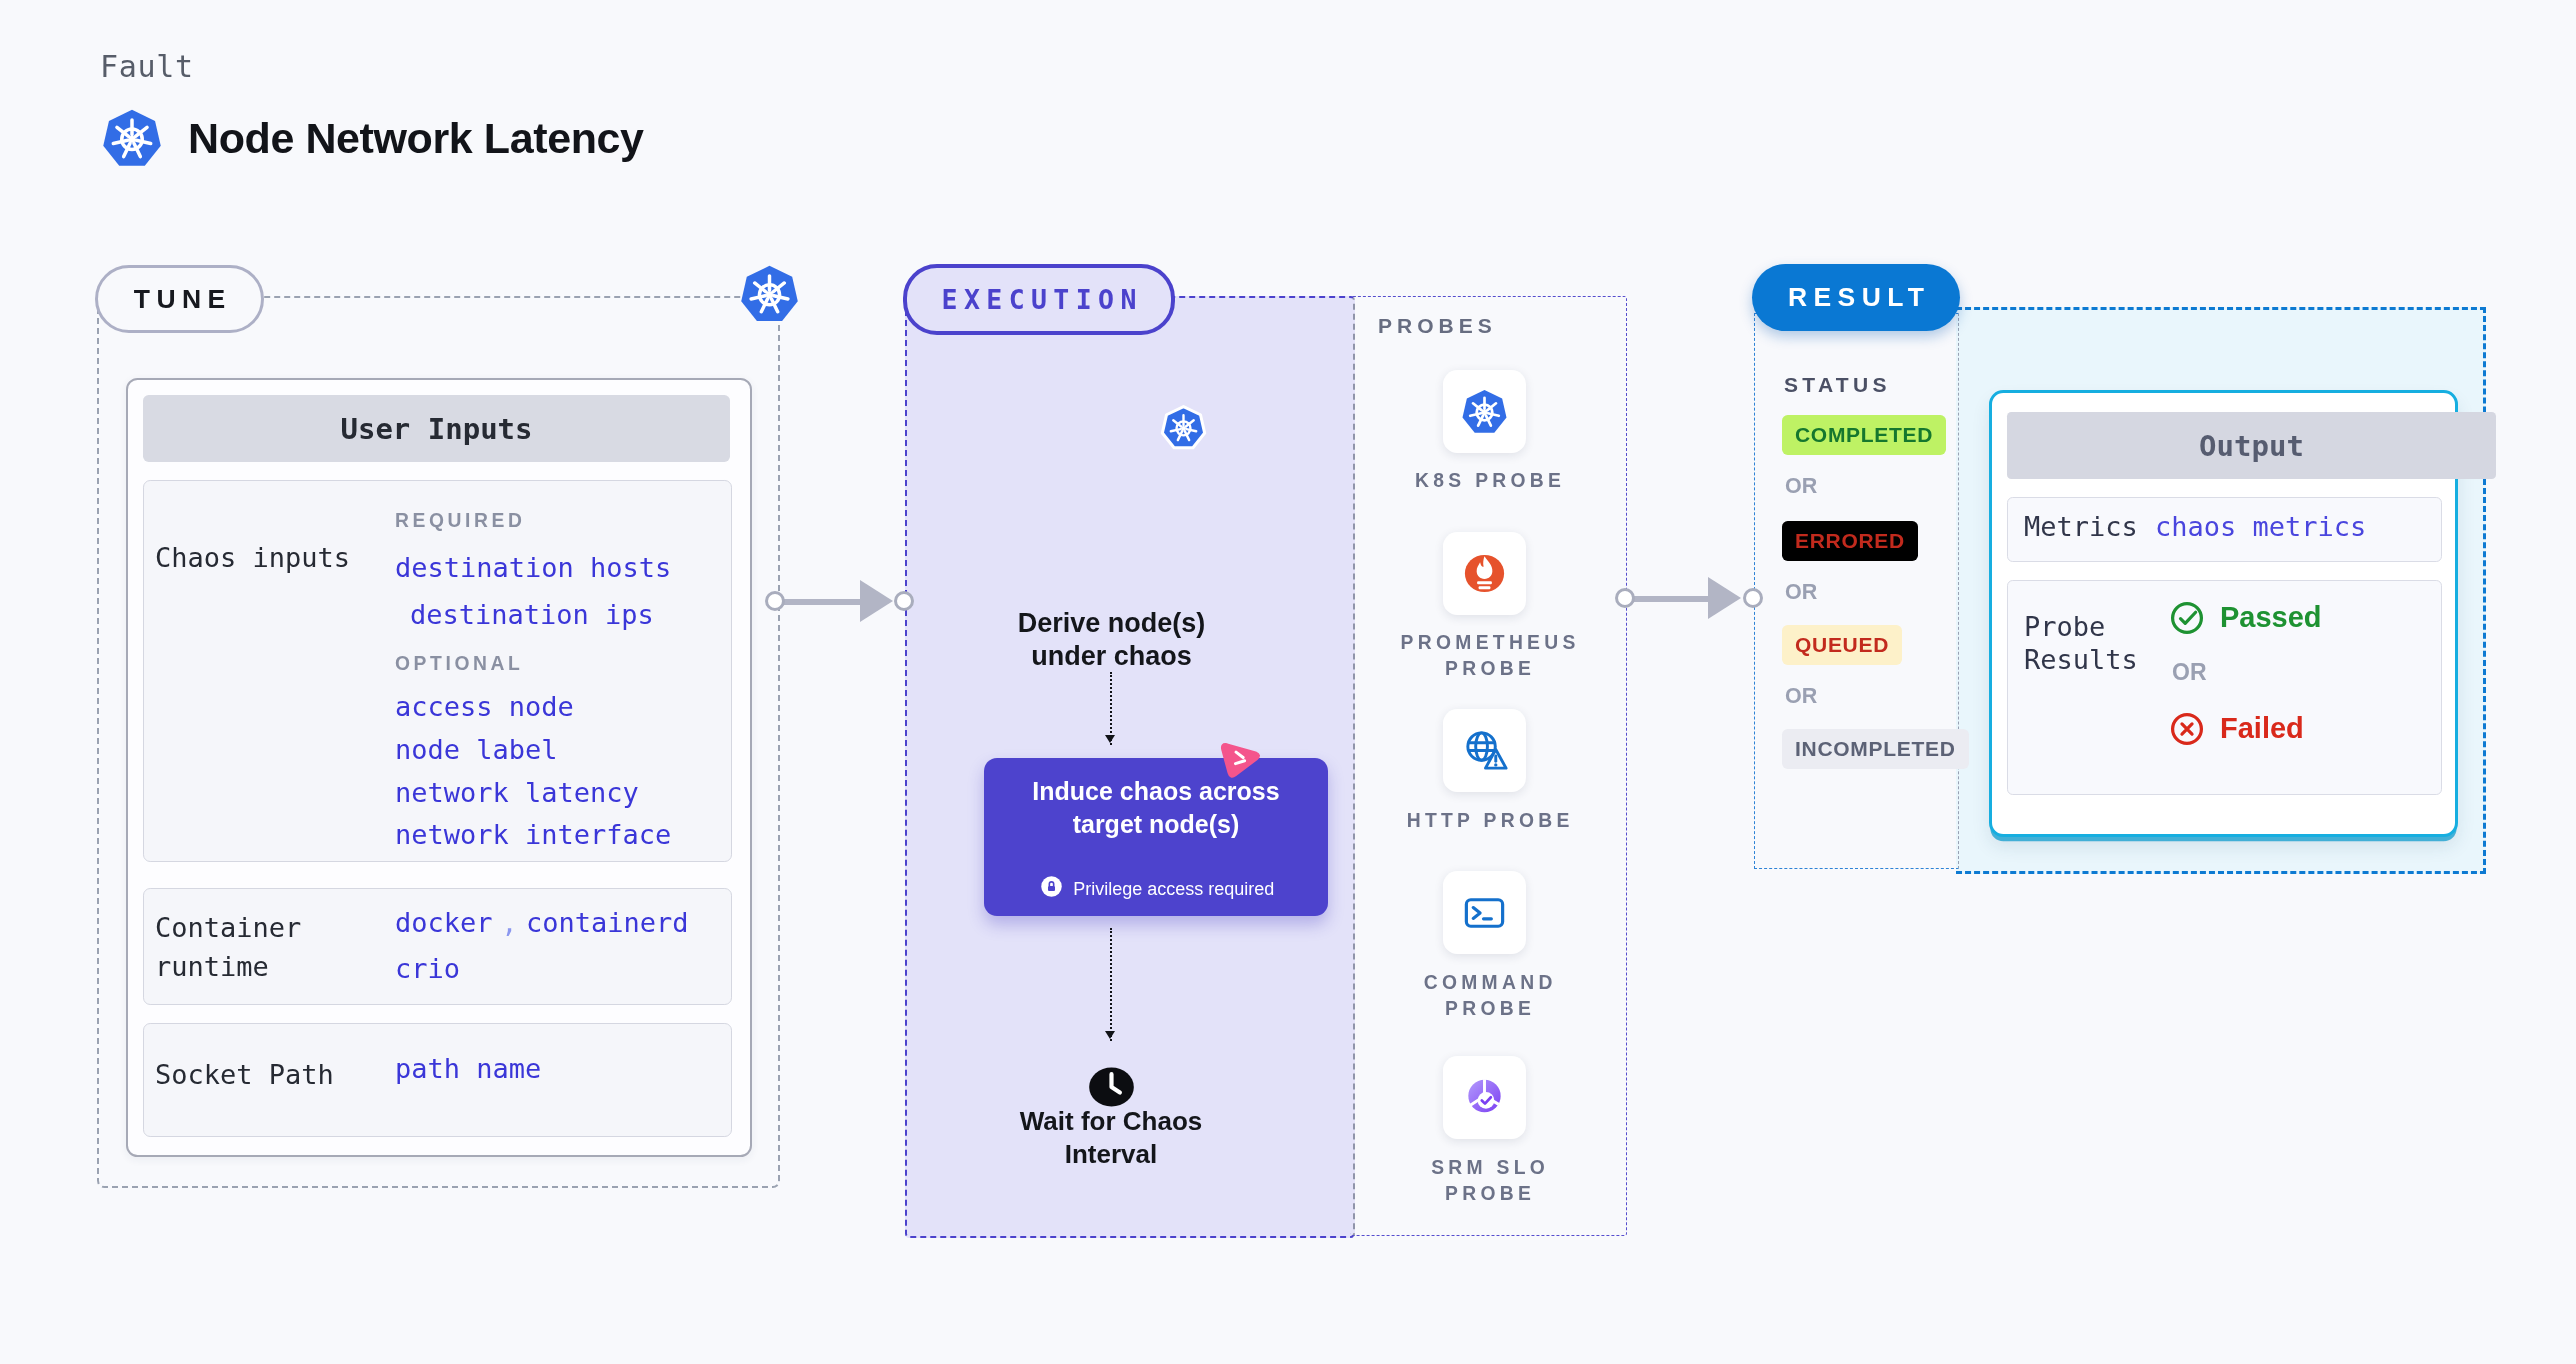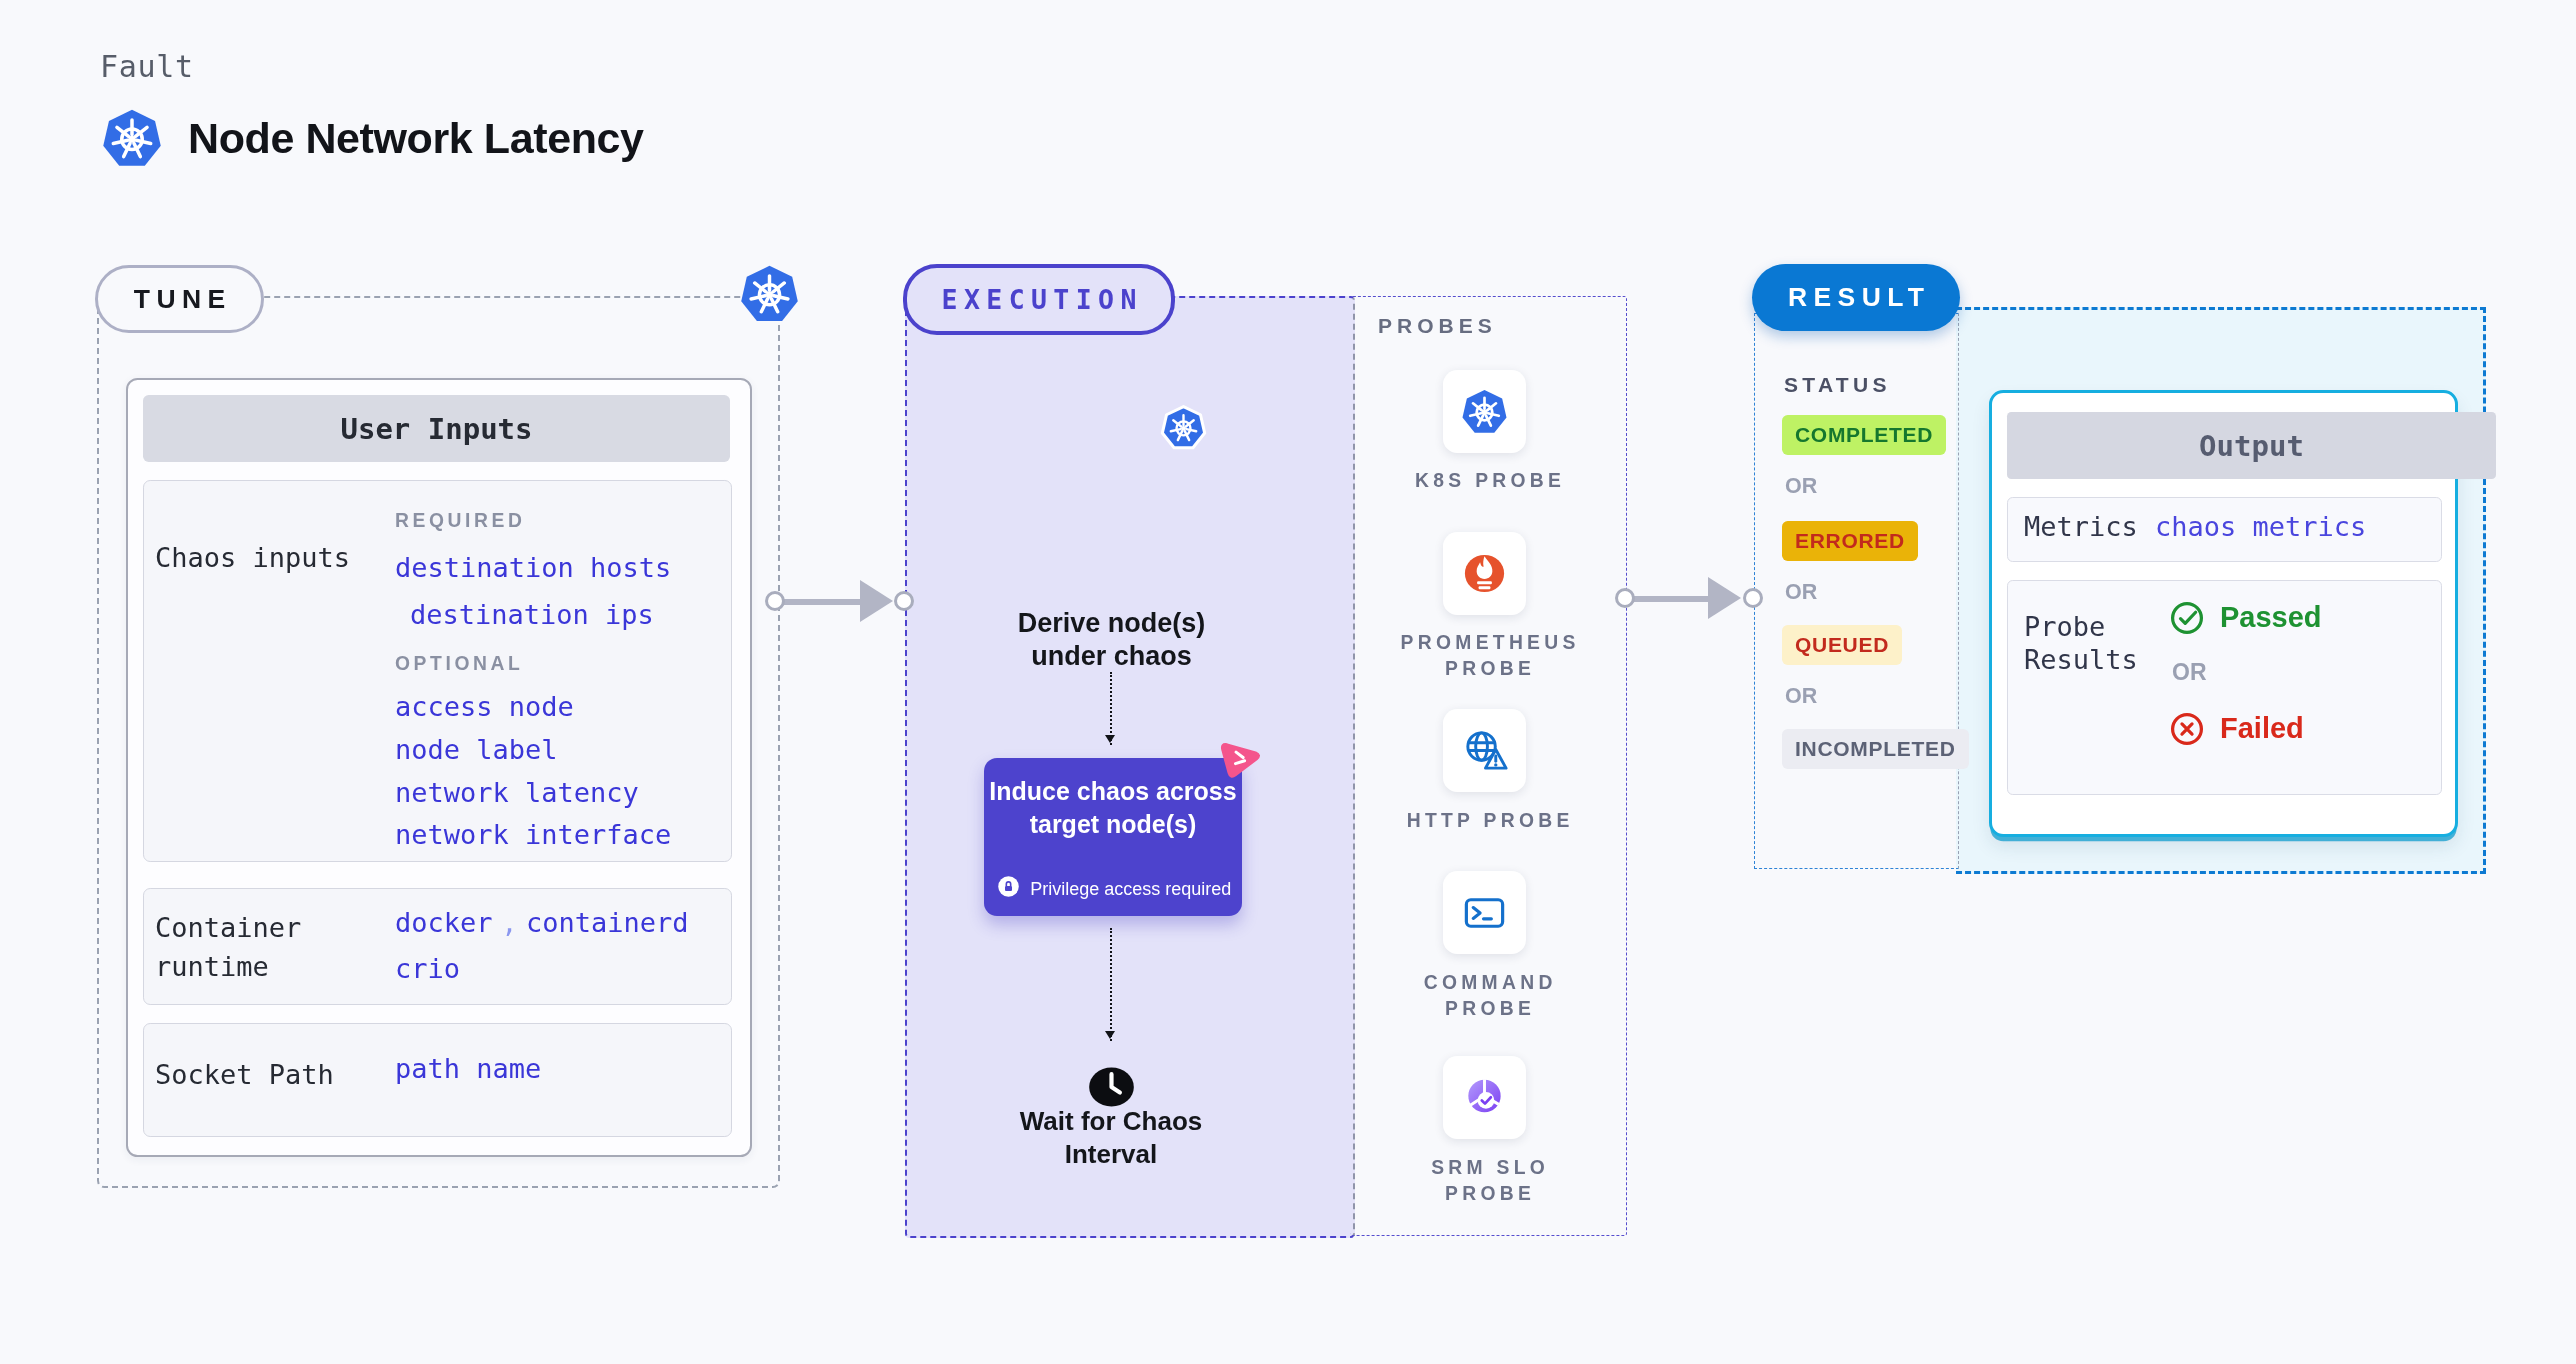--- a/index.html
+++ b/index.html
@@ -56,22 +56,22 @@
   .cbline{width:44px;height:2.9px;background:#15171b;}
   .green-bar{left:13px;bottom:10px;width:44px;height:18.6px;background:#0f8b4b;}
   .tc-k8s{left:1160px;top:404px;width:47px;height:47px;z-index:3;}
   .center-txt{text-align:center;font-weight:800;color:#14161b;}
   .derive-text{left:968px;top:607px;width:287px;font-size:27px;line-height:1.22;}
   .dotarrow{width:0;border-left:2.9px dotted #111318;}
   .dotarrow::after{content:"";position:absolute;bottom:-2.9px;left:-7.2px;
                    border:5.7px solid transparent;border-top:8.6px solid #111318;}
   .dotarrow1{left:1110px;top:672px;height:73px;}
   .dotarrow2{left:1110px;top:928px;height:113px;}
-  .induce-box{left:984px;top:758px;width:258px;height:158px;background:#4d43cd;border-radius:13px;
-              box-shadow:0 8.6px 15.8px rgba(60,50,190,.28);}
+  .induce-box{left:984px;top:758px;width:304px;height:158px;background:#4d43cd;border-radius:13px;
+              box-shadow:0 8.6px 15.8px rgba(60,50,190,.28);padding-left:40px;}
   .induce-title{left:0;top:17px;width:100%;text-align:center;color:#fff;
                 font-size:25px;line-height:1.3;font-weight:bold;}
   .priv-row{left:0;bottom:15.8px;width:100%;display:flex;align-items:flex-end;justify-content:center;gap:8.6px;}
   .priv-row span{color:#fff;font-size:18px;}
   .litmus{left:1219px;top:736px;width:43px;height:43px;transform:rotate(-10deg);z-index:4;}
   .clock{left:1080px;top:1059px;width:63px;height:56px;}
   .wait-text{left:975px;top:1105px;width:272px;font-size:26px;line-height:1.28;}
 
   
   .probes-box{left:1350px;top:296px;width:276px;height:938px;
@@ -90,21 +90,21 @@
   .conn-dot{width:14.3px;height:14.3px;background:#fff;border:3.6px solid #a9adbd;border-radius:50%;z-index:5;}
 
   
   .status-box{left:1754px;top:313px;width:203px;height:554px;
               border:1.8px dashed #2e83d6;border-right:1.8px dashed #99a1b3;}
   .output-panel{left:1956px;top:307px;width:527px;height:561px;background:#e9f6fc;
                 border:3.6px dashed #0d7ad2;border-left:none;}
   .status-heading{left:1784px;top:373px;font-size:21px;font-weight:bold;letter-spacing:4.3px;color:#4b5065;}
   .badge{left:1782px;padding:7.9px 13px;border-radius:5.7px;font-size:21px;font-weight:bold;letter-spacing:0.7px;}
   .b-completed{top:415px;color:#15772e;background:#bef264;}
-  .b-errored{top:521px;color:#c22a1d;background:#eab308;}
+  .b-errored{top:521px;color:#c22a1d;background:#000000;}
   .b-queued{top:625px;color:#c22a1d;background:#fdf1c9;}
   .b-incompleted{top:729px;color:#5c6276;background:#ebecf2;}
   .or{left:1785px;font-size:21.5px;font-weight:bold;color:#9aa0b2;}
   .or1{top:474px;} .or2{top:580px;} .or3{top:684px;}
 
   .output-card{left:1989px;top:390px;width:463px;height:441px;background:#fff;
                border:3.6px solid #16aee0;border-radius:14.3px;
                box-shadow:0 5.7px 0 -1.4px rgba(16,156,206,.75),0 10px 18.6px rgba(30,60,90,.10);}
   .out-header{left:15px;top:19.3px;width:489px;height:67px;background:#d5d7e1;border-radius:4.3px;
               display:flex;align-items:center;justify-content:center;

